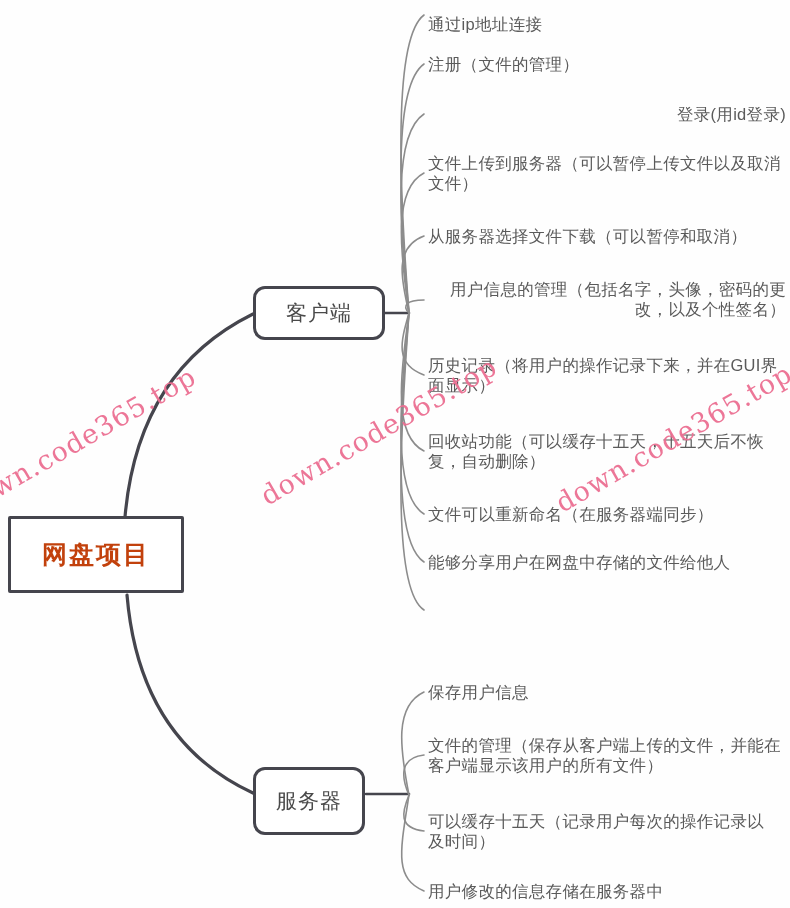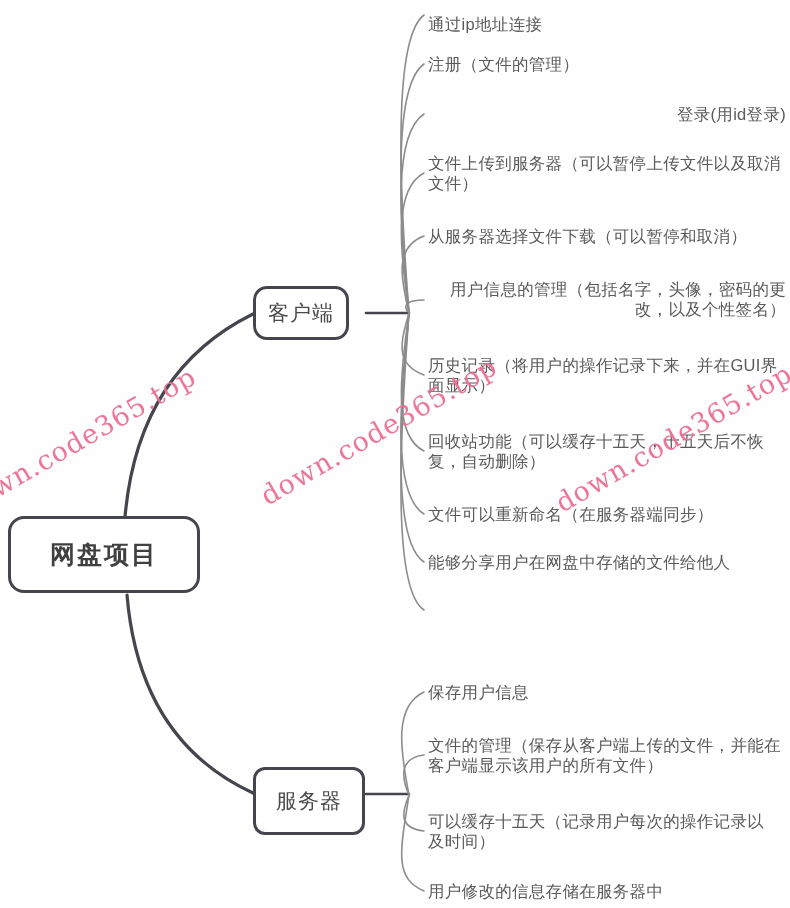--- a/index.html
+++ b/index.html
@@ -13,25 +13,25 @@
   path.stub   { stroke:#45454d; stroke-width:2.6; fill:none; stroke-linecap:round; }
   path.leafline { stroke:#8c8c8c; stroke-width:1.6; fill:none; stroke-linecap:round; }
 
   .node {
     position:absolute; background:#ffffff;
     border:3px solid #45454d; border-radius:12px;
     display:flex; align-items:center; justify-content:center;
     color:#4a4a4a; box-sizing:border-box;
   }
   #root-node {
-    left:8px; top:516px; width:192px; height:77px;
-    border-width:3.5px; border-radius:16px;
-    font-size:25px; font-weight:bold; letter-spacing:2px; color:#404040;
+    left:8px; top:516px; width:176px; height:77px;
+    border-width:3.5px; border-radius:2px;
+    font-size:25px; font-weight:bold; letter-spacing:2px; color:#c2410c;
   }
-  #client-node { left:253px; top:286px; width:96px; height:54px; font-size:21px; font-weight:500; letter-spacing:1px;border-radius:14px; }
+  #client-node { left:253px; top:286px; width:132px; height:54px; font-size:21px; font-weight:500; letter-spacing:1px; }
   #server-node { left:253px; top:767px; width:112px; height:68px; font-size:21px; font-weight:500; letter-spacing:1px; }
 
   .leaf {
     position:absolute; left:428px; width:358px;
     font-size:16.5px; line-height:20px; color:#5a5a5a;
     white-space:pre-line; letter-spacing:0.3px;
   }
   
   #c-leaf-1 { top:14px; }   #c-leaf-2 { top:54px; }  #c-leaf-3 { top:104px;text-align:right; }
   #c-leaf-4 { top:153px; } #c-leaf-5 { top:226px; } #c-leaf-6 { top:279px;text-align:right; }

